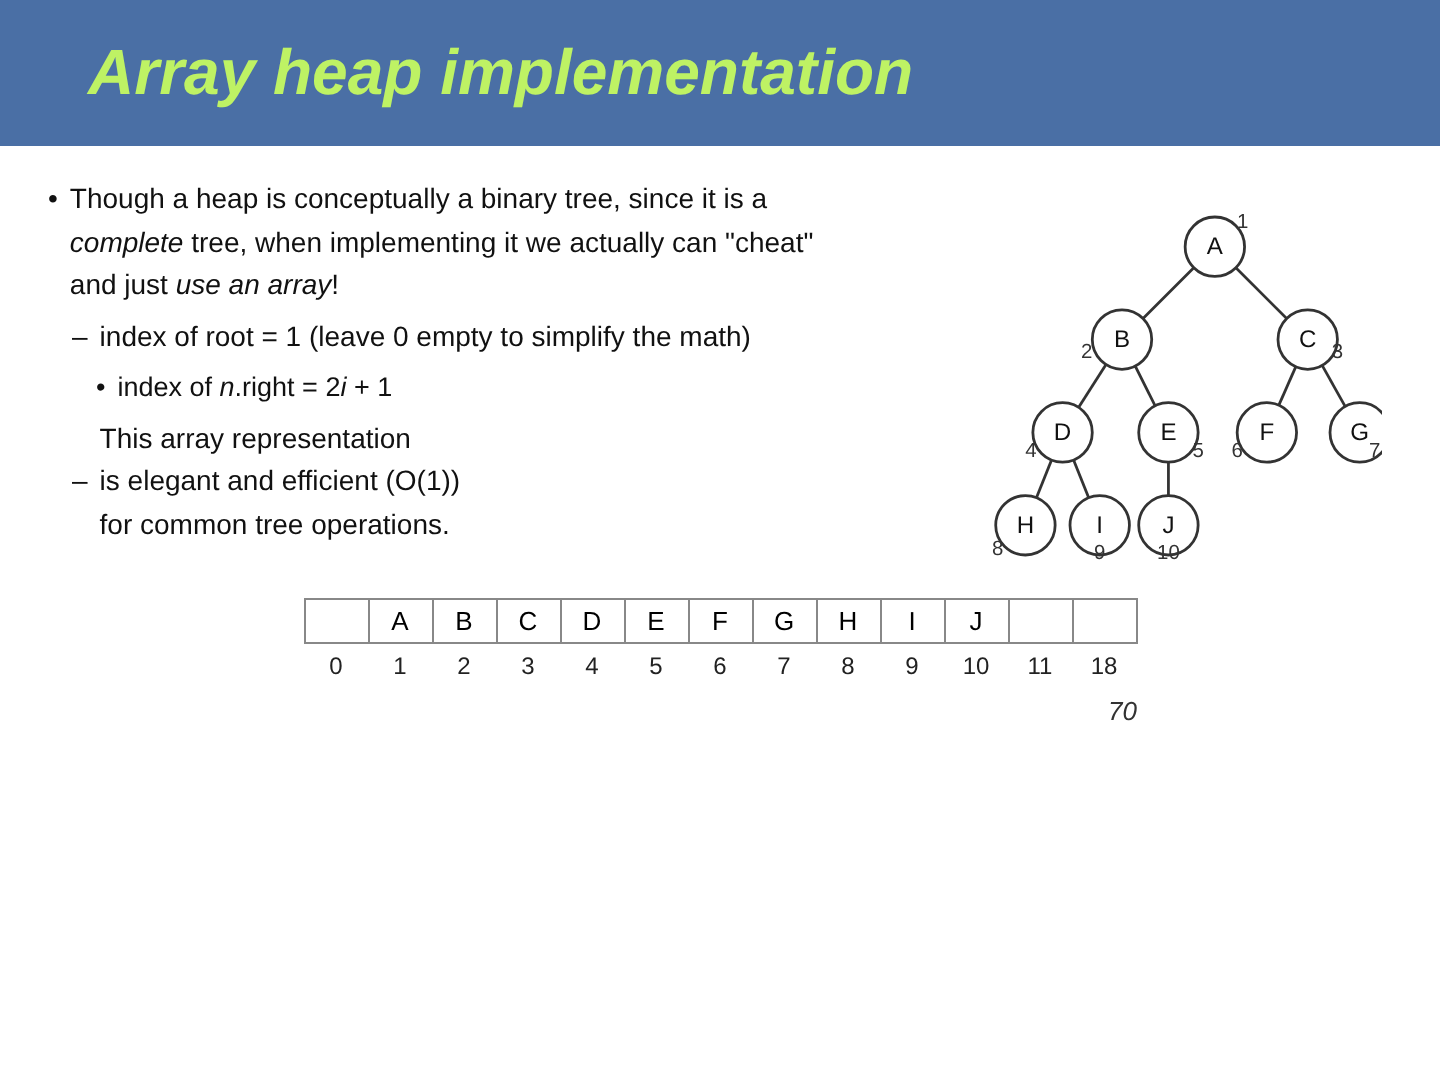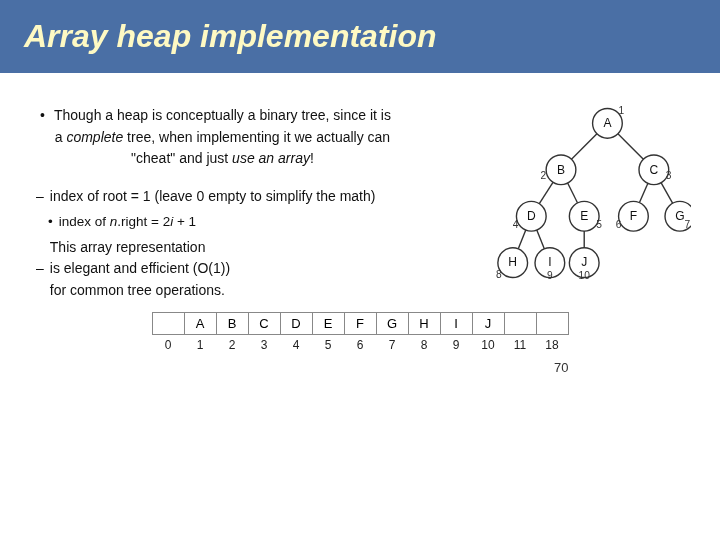--- a/index.html
+++ b/index.html
@@ -11,24 +11,25 @@
       overflow: hidden;
     }
 
     .header {
       background: #4a6fa5;
       width: 100%;
       padding: 18px 24px;
     }
 
     .header h1 {
-      color: #fef9c3;
+      color: #bef264;
       font-size: 32px;
       font-weight: bold;
       font-style: italic;
+      margin-left: 20px;
     }
 
     .content {
       display: flex;
       padding: 16px 24px 0 24px;
       gap: 16px;
     }
 
     .left-col {
       flex: 1;
@@ -41,22 +42,21 @@
       width: 270px;
       flex-shrink: 0;
       display: flex;
       flex-direction: column;
       align-items: center;
     }
 
     ul.main-list {
       list-style: none;
       padding: 0;
-      margin: 16px;
-      text-align: center;
+      margin: 0;
     }
 
     ul.main-list > li {
       display: flex;
       align-items: flex-start;
       margin-bottom: 2px;
     }
 
     ul.main-list > li::before {
       content: "•";
@@ -258,15 +258,15 @@
         <td>6</td>
         <td>7</td>
         <td>8</td>
         <td>9</td>
         <td>10</td>
         <td>11</td>
         <td>18</td>
       </tr>
     </tbody>
       </table>
-    <div style="text-align:right; font-size:13px; color:#333; width:100%; margin-top:4px;">70</div>
+    <div style="text-align:right; font-size:13px; color:#333; width:100%; margin-top:4px;font-style:italic;">70</div>
   </div>
 </div>
 
 </body></html>

